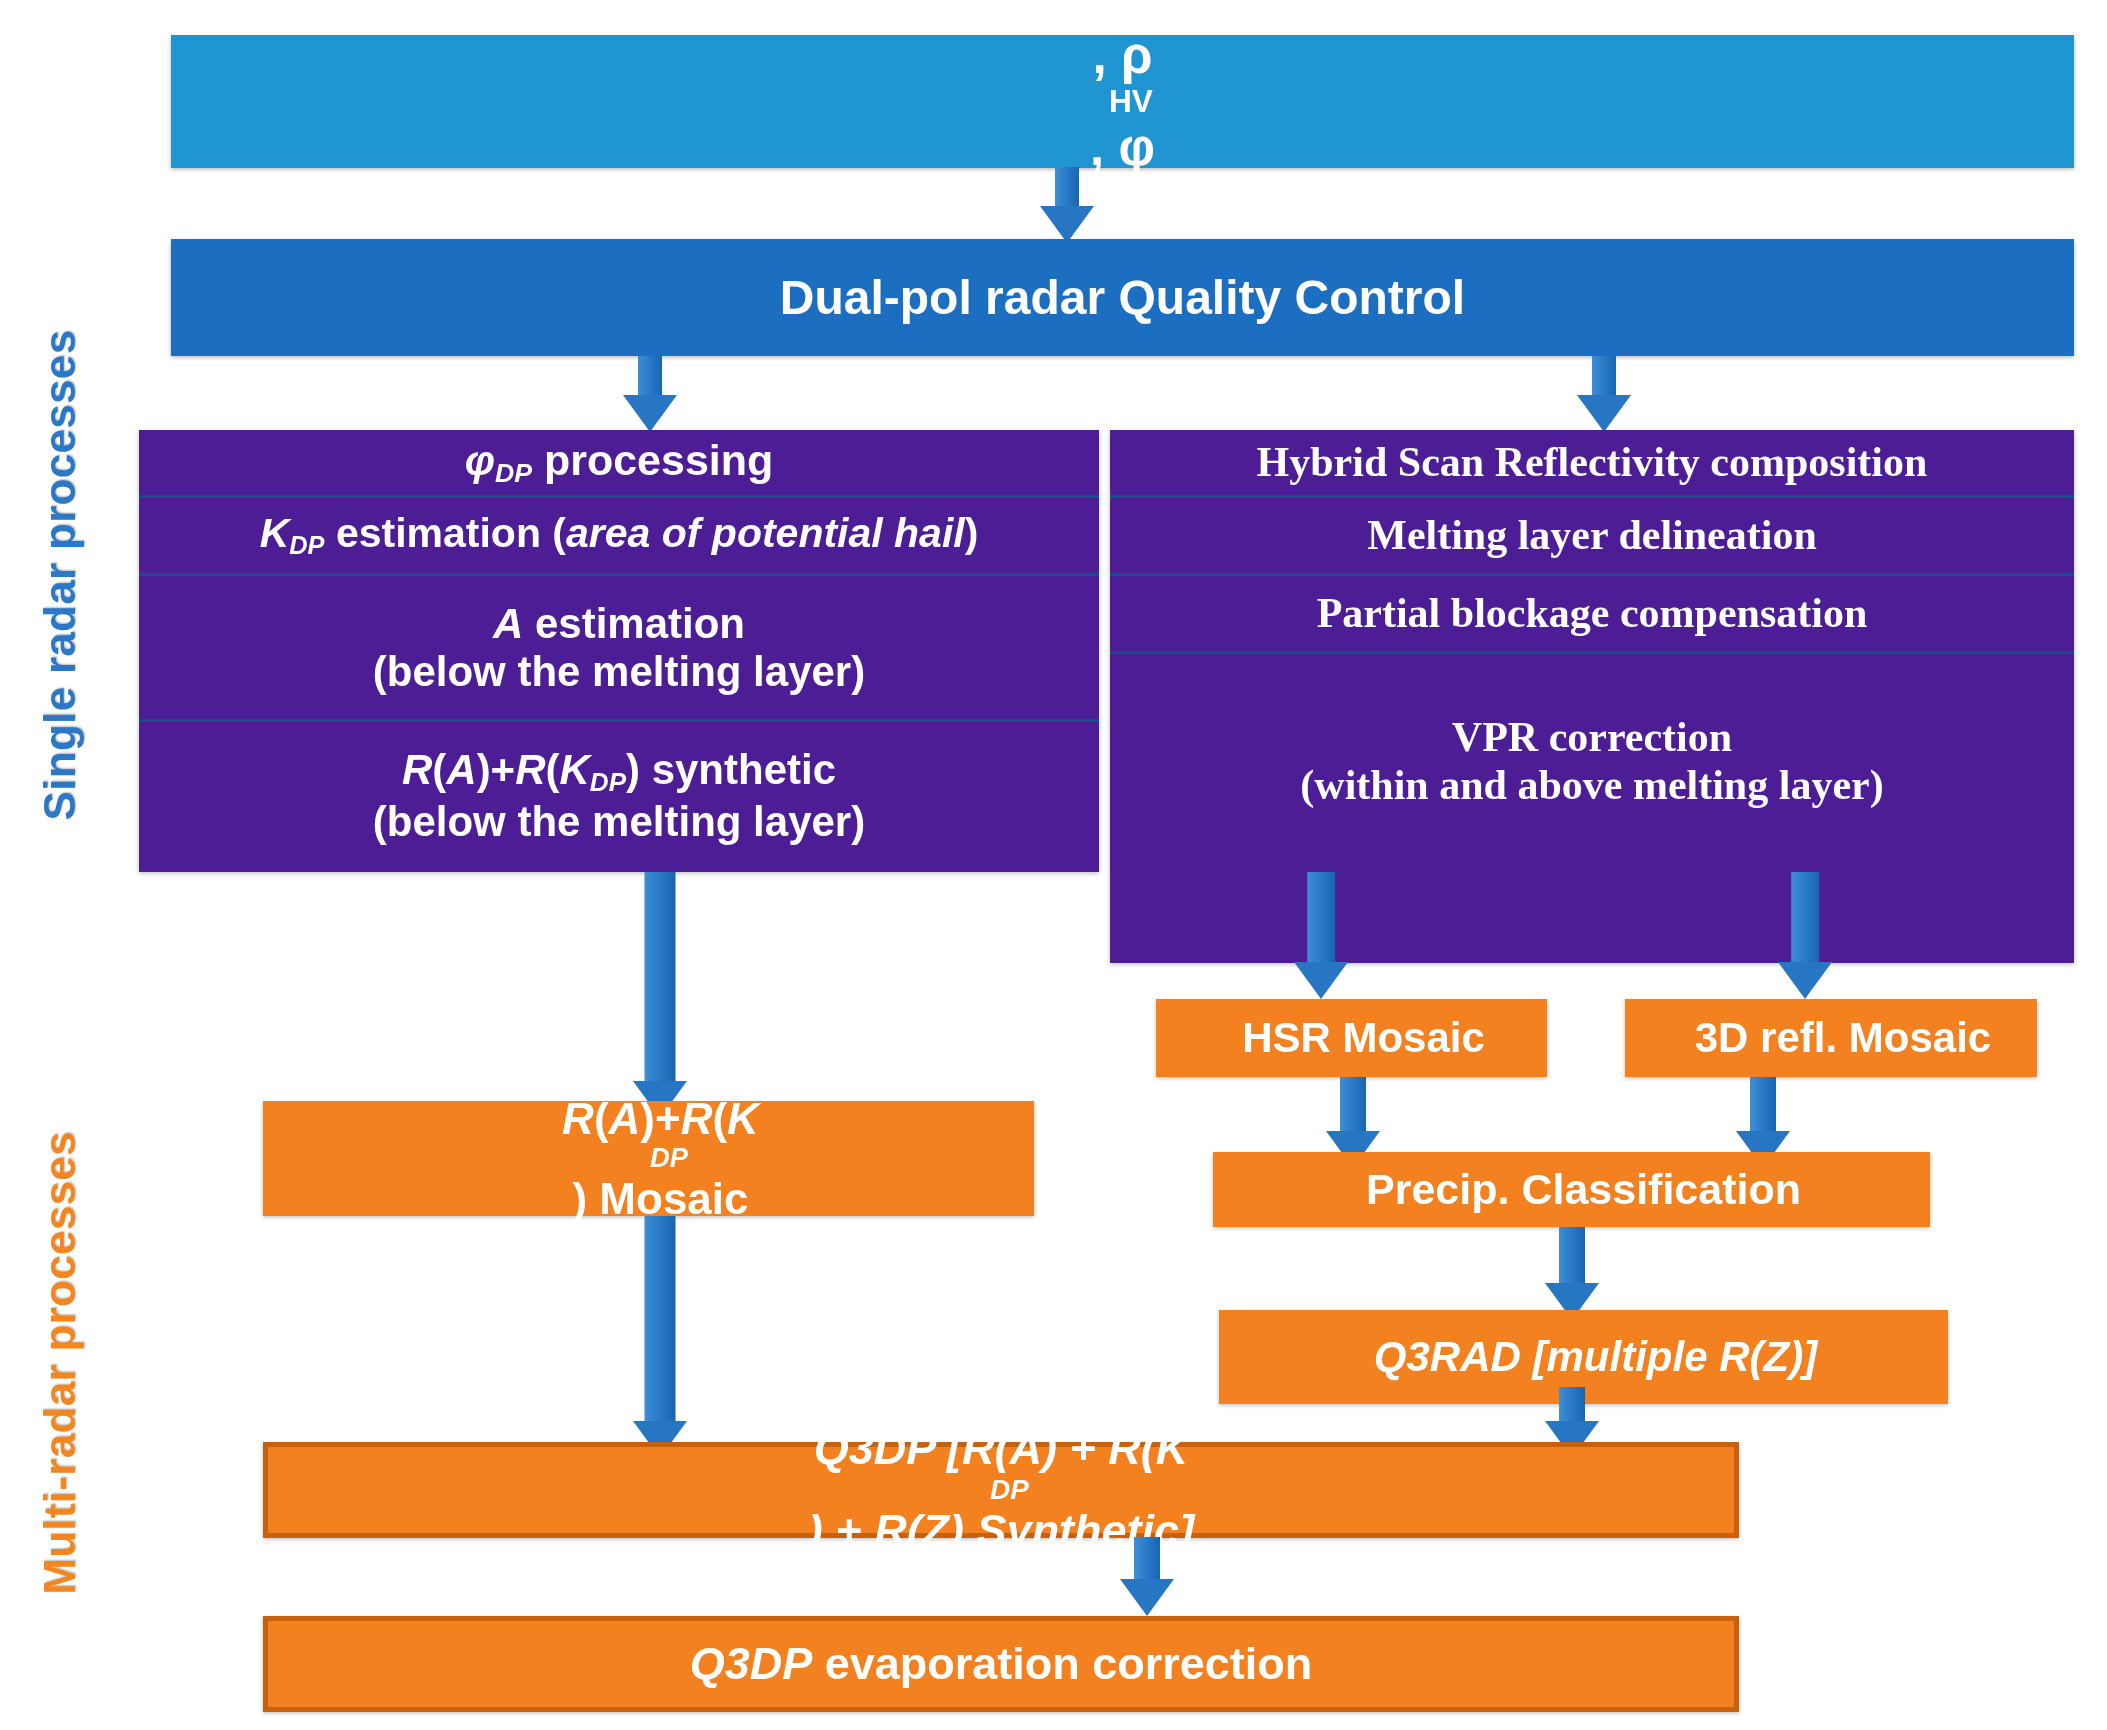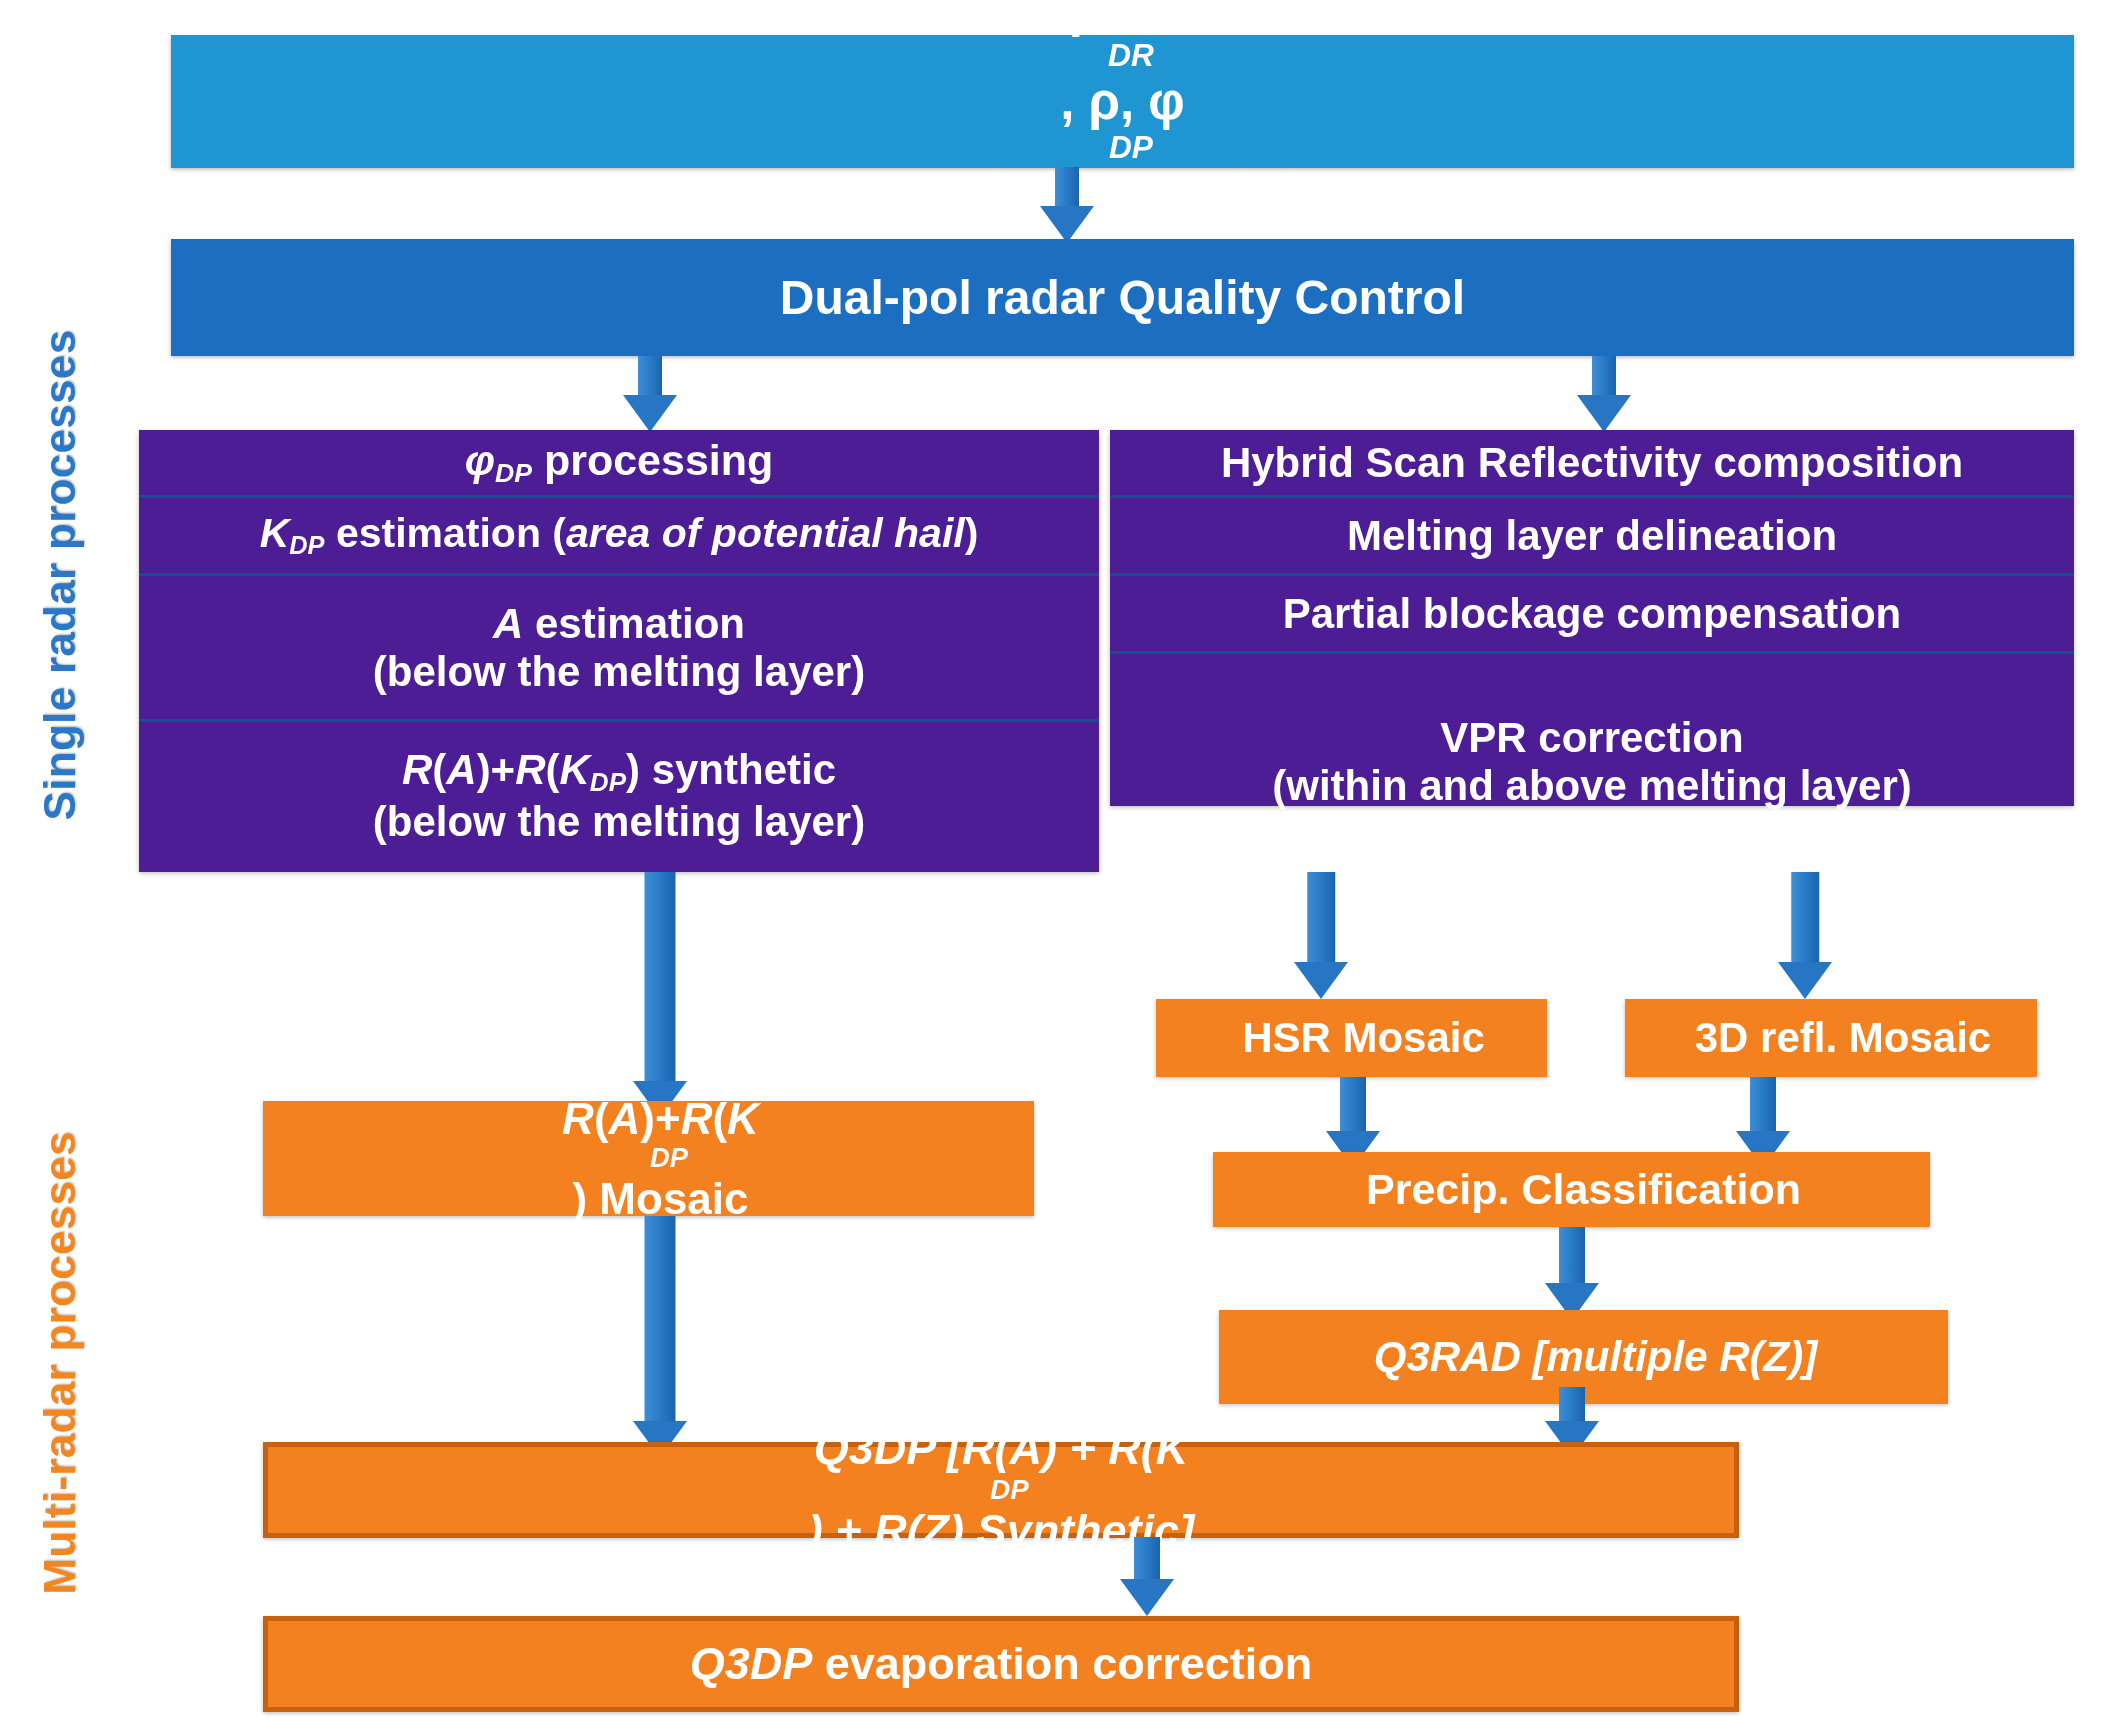--- a/index.html
+++ b/index.html
@@ -49,21 +49,21 @@
 
 <div class="side side-blue" style="left:-203px;top:550px;width:526px;text-align:center;font-size:44px;">
   <span>Single radar processes</span>
 </div>
 
 <div class="side side-orange" style="left:-185px;top:1338px;width:490px;text-align:center;font-size:44px;">
   <span>Multi-radar processes</span>
 </div>
 
 <div class="box blue-light" style="left:171px;top:35px;width:1903px;height:133px;font-size:51px;font-weight:bold;">
-  <span>Inputs: , <span class="sub">DR</span>, ρ, φ<span class="sub">DP</span>, environmental data</span>
+  <span>Inputs: , <span class="sub">DR</span>, ρ<span class="subr">HV</span>, φ<span class="sub">DP</span>, environmental data</span>
 </div>
 
 <div class="arrow" style="left:1031px;top:167px;width:72px;height:76px;">
   <div class="shaft" style="width:24px;height:42px;"></div>
   <div class="head"></div>
 </div>
 
 <div class="box blue" style="left:171px;top:239px;width:1903px;height:117px;font-size:48px;font-weight:bold;
             box-shadow:0 1.8px 4.2px rgba(0,0,0,.30);">
   <span>Dual-pol radar Quality Control</span>
@@ -90,21 +90,21 @@
 
   <div class="blue-row" style="height:146px;font-size:42px;font-weight:bold;">
     <span><em>A</em> estimation<br>(below the melting layer)</span>
   </div>
 
   <div class="blue-row" style="height:150px;font-size:42px;font-weight:bold;">
     <span><em>R</em>(<em>A</em>)+<em>R</em>(<em>K</em><span class="sub">DP</span>) synthetic<br>(below the melting layer)</span>
   </div>
 </div>
 
-<div class="blue-grp" style="left:1110px;top:430px;width:964px;height:376px;">
+<div class="blue-grp" style="left:1110px;top:430px;width:964px;height:533px;font-family:Liberation Serif, serif;">
 
   <div class="blue-row" style="height:65px;font-size:42px;font-weight:bold;">
     <span>Hybrid Scan Reflectivity composition</span>
   </div>
 
   <div class="blue-row" style="height:78px;font-size:42px;font-weight:bold;">
     <span>Melting layer delineation</span>
   </div>
 
   <div class="blue-row" style="height:78px;font-size:42px;font-weight:bold;">

